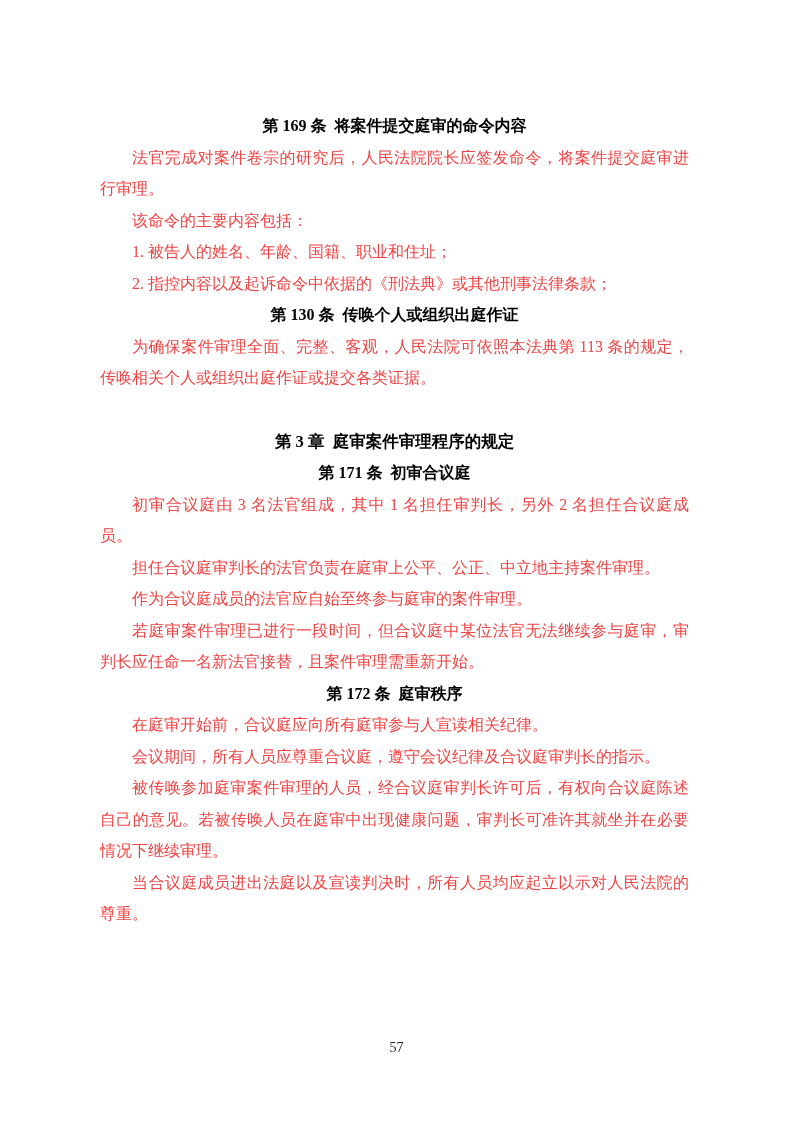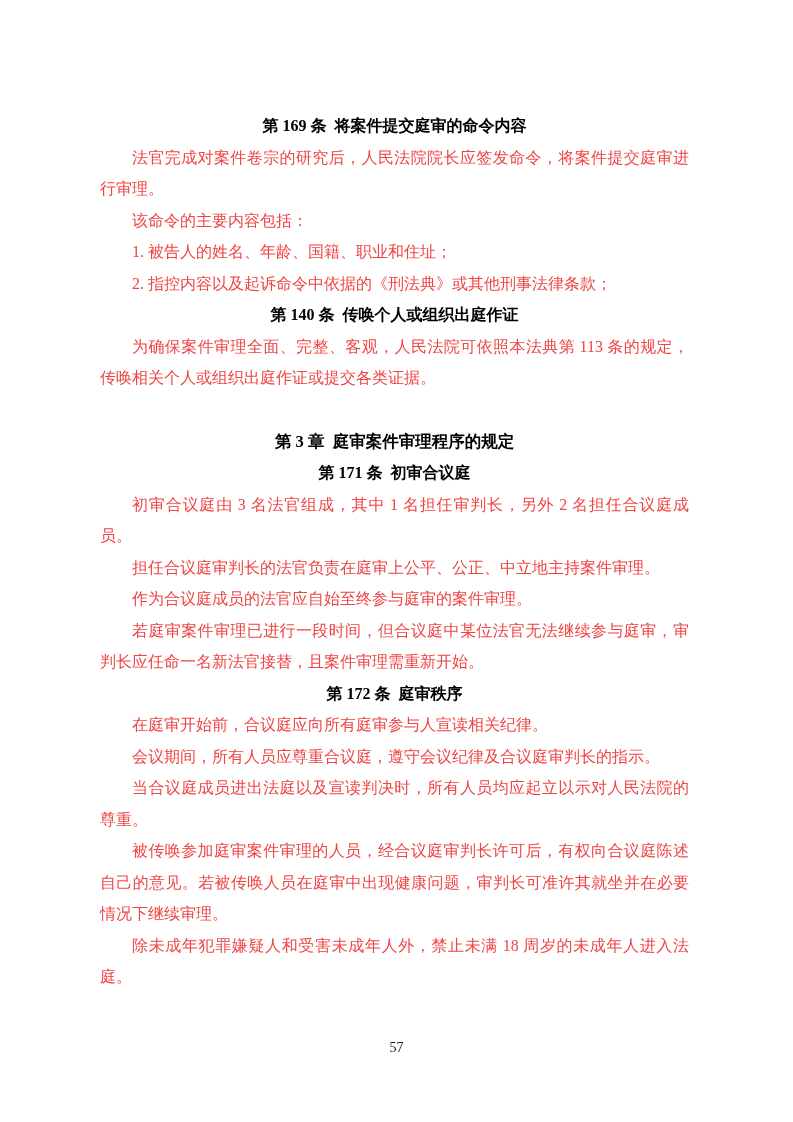--- a/index.html
+++ b/index.html
@@ -52,29 +52,28 @@
 </head>
 <body>
 
 <div class="page">
   <div class="content">
     <div class="block article-heading">第 169 条  将案件提交庭审的命令内容</div>
     <div class="block paragraph">法官完成对案件卷宗的研究后，人民法院院长应签发命令，将案件提交庭审进行审理。</div>
     <div class="block paragraph">该命令的主要内容包括：</div>
     <div class="block list-item">1. 被告人的姓名、年龄、国籍、职业和住址；</div>
     <div class="block list-item">2. 指控内容以及起诉命令中依据的《刑法典》或其他刑事法律条款；</div>
-    <div class="block article-heading">第 140 条  传唤个人或组织出庭作证</div>
+    <div class="block article-heading">第 130 条  传唤个人或组织出庭作证</div>
     <div class="block paragraph">为确保案件审理全面、完整、客观，人民法院可依照本法典第 113 条的规定，传唤相关个人或组织出庭作证或提交各类证据。</div>
     <div class="block chapter-heading">第 3 章  庭审案件审理程序的规定</div>
     <div class="block article-heading">第 171 条  初审合议庭</div>
     <div class="block paragraph">初审合议庭由 3 名法官组成，其中 1 名担任审判长，另外 2 名担任合议庭成员。</div>
     <div class="block paragraph">担任合议庭审判长的法官负责在庭审上公平、公正、中立地主持案件审理。</div>
     <div class="block paragraph">作为合议庭成员的法官应自始至终参与庭审的案件审理。</div>
     <div class="block paragraph">若庭审案件审理已进行一段时间，但合议庭中某位法官无法继续参与庭审，审判长应任命一名新法官接替，且案件审理需重新开始。</div>
     <div class="block article-heading">第 172 条  庭审秩序</div>
     <div class="block paragraph">在庭审开始前，合议庭应向所有庭审参与人宣读相关纪律。</div>
     <div class="block paragraph">会议期间，所有人员应尊重合议庭，遵守会议纪律及合议庭审判长的指示。</div>
+    <div class="block paragraph">被传唤参加庭审案件审理的人员，经合议庭审判长许可后，有权向合议庭陈述自己的意见。若被传唤人员在庭审中出现健康问题，审判长可准许其就坐并在必要情况下继续审理。</div>
     <div class="block paragraph">当合议庭成员进出法庭以及宣读判决时，所有人员均应起立以示对人民法院的尊重。</div>
-    <div class="block paragraph">被传唤参加庭审案件审理的人员，经合议庭审判长许可后，有权向合议庭陈述自己的意见。若被传唤人员在庭审中出现健康问题，审判长可准许其就坐并在必要情况下继续审理。</div>
-    <div class="block paragraph">除未成年犯罪嫌疑人和受害未成年人外，禁止未满 18 周岁的未成年人进入法庭。</div>
   </div>
   <div class="page-footer">57</div>
 </div>
 
 </body></html>

